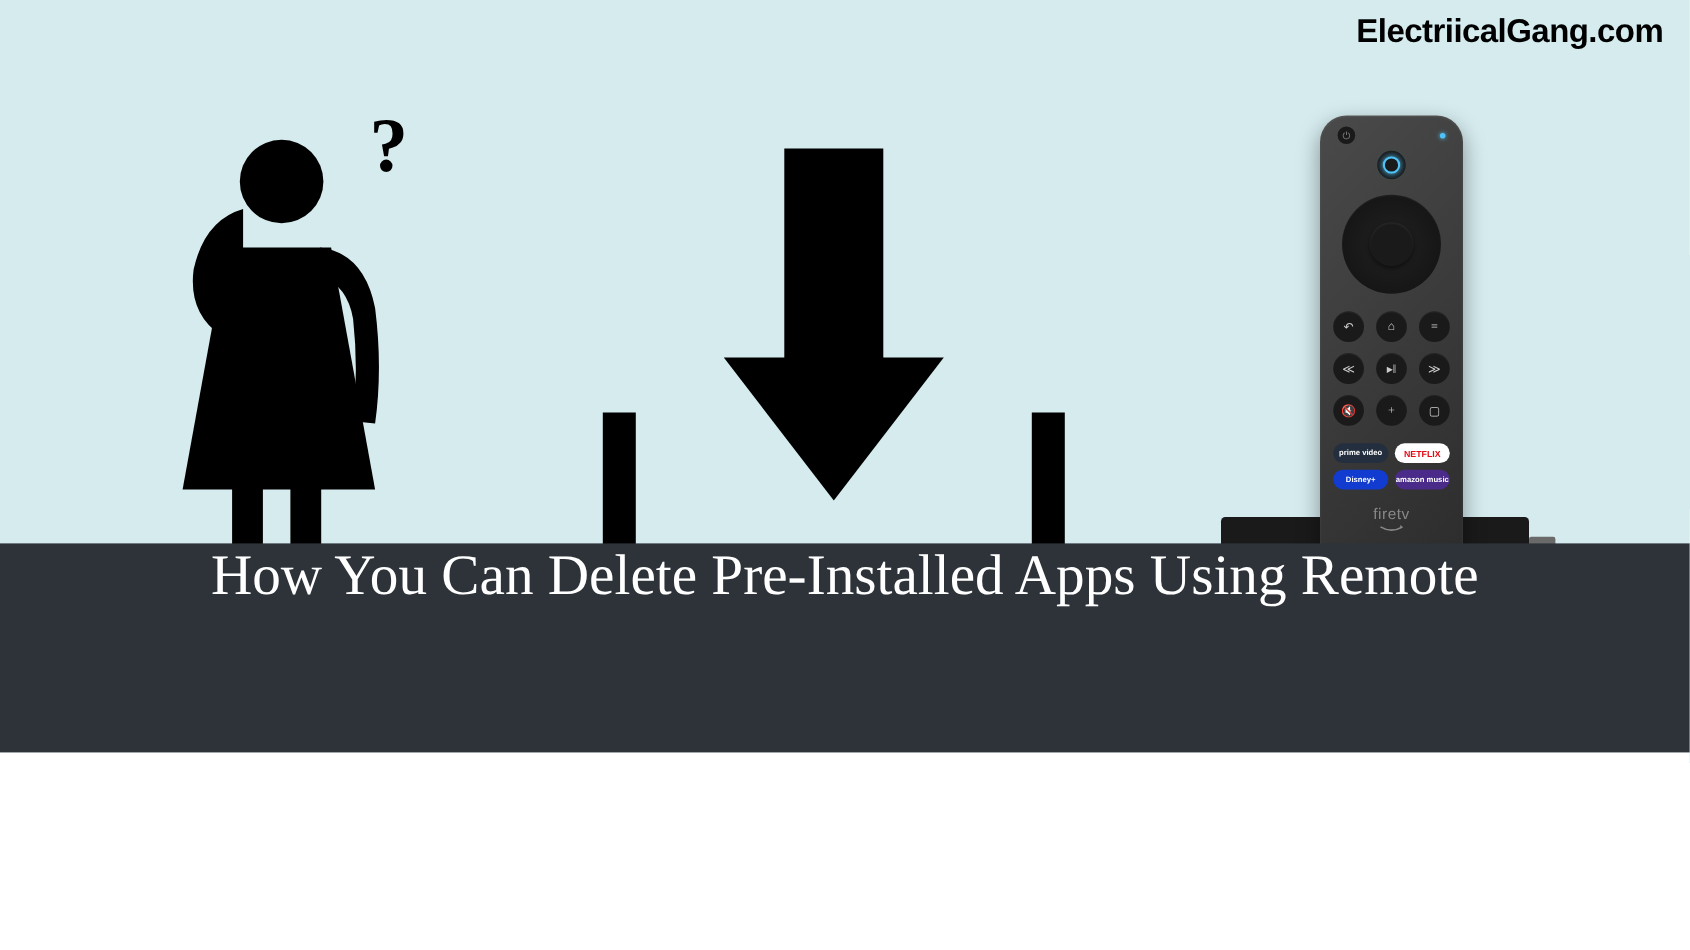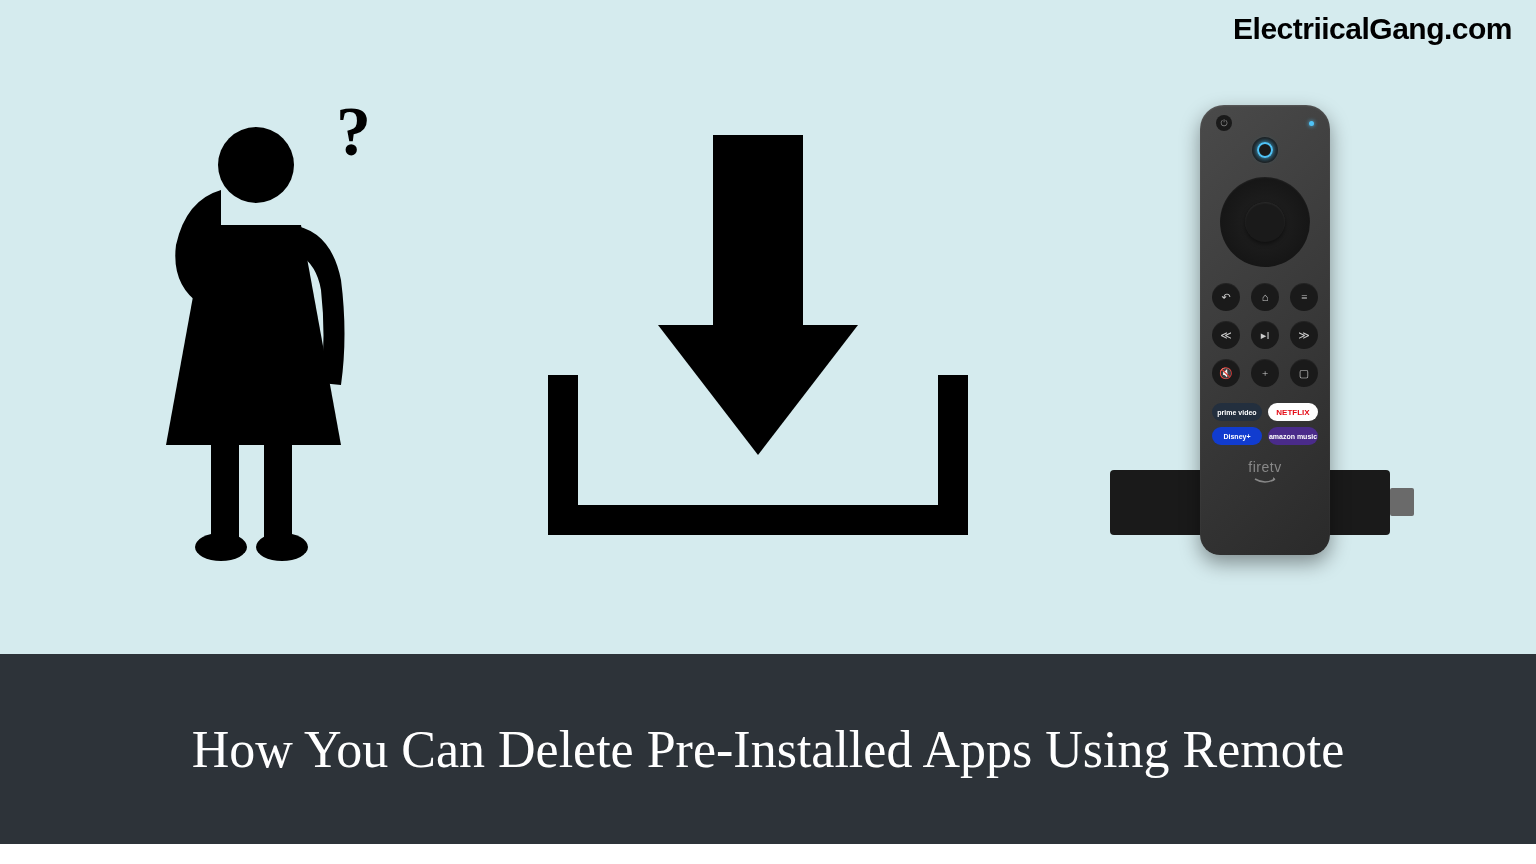--- a/index.html
+++ b/index.html
@@ -1,17 +1,17 @@
 <!DOCTYPE html>
 <html><head>
 <meta charset="utf-8">
 <style>
   * { margin: 0; padding: 0; box-sizing: border-box; }
   body { width: 1536px; height: 864px; overflow: hidden; font-family: Georgia, 'Times New Roman', serif; }
-  .canvas { width: 1536px; height: 844px; background: #d5ebee; position: relative; padding-left: 44px; }
+  .canvas { width: 1536px; height: 684px; background: #d5ebee; position: relative; padding-left: 44px; }
   
   .watermark {
     position: absolute;
     top: 12px;
     right: 24px;
     font-family: Arial, Helvetica, sans-serif;
     font-weight: 900;
     font-size: 30px;
     color: #000;
     letter-spacing: -0.5px;
@@ -175,21 +175,20 @@
   }
   
   .title-bar {
     position: absolute;
     bottom: 0;
     left: 0;
     right: 0;
     height: 190px;
     background: #2d3339;
     display: flex;
-    align-items: center;
     justify-content: center;
   }
   .title-text {
     color: #fff;
     font-size: 52px;
     font-weight: 400;
     font-family: Georgia, 'Times New Roman', serif;
     text-align: center;
     padding: 0 40px;
   }

